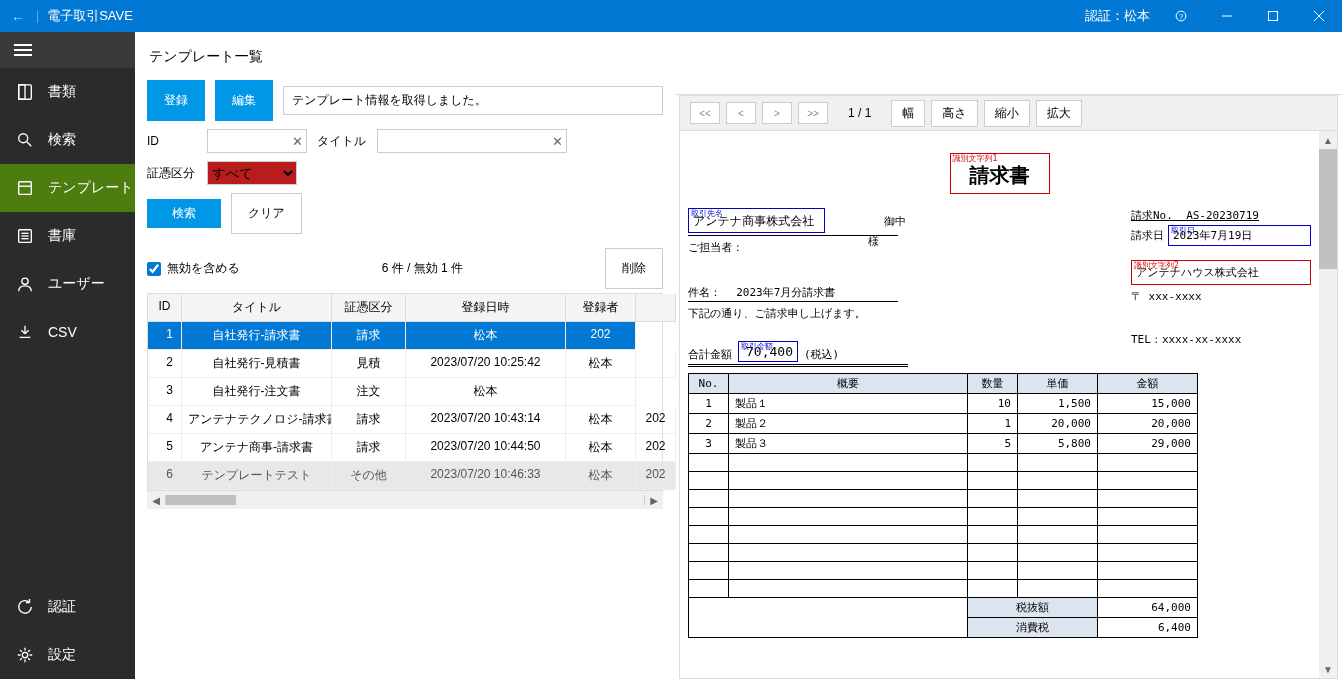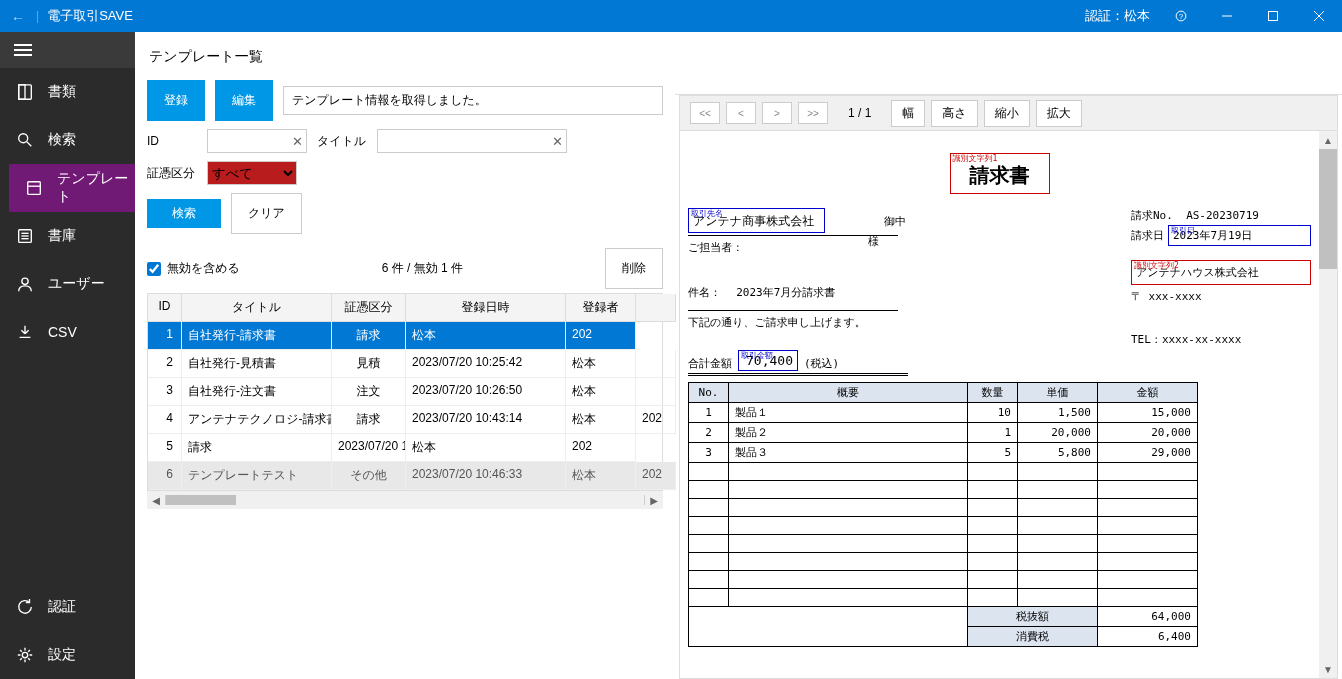--- a/index.html
+++ b/index.html
@@ -15,21 +15,21 @@
 .winbtn { width: 46px; height: 32px; display: flex; align-items: center; justify-content: center; cursor: pointer; }
 .winbtn svg { width: 12px; height: 12px; }
 
 
 .app { display: flex; height: calc(679px - 32px); }
 .sidebar { width: 135px; background: #2b2b2b; color: #fff; display: flex; flex-direction: column; }
 .sidebar-top { height: 36px; display: flex; align-items: center; justify-content: flex-start; padding-left: 14px; background: #3a3a3a; }
 .hamburger { display: flex; flex-direction: column; gap: 3px; }
 .hamburger span { width: 18px; height: 2px; background: #fff; }
 .side-item { display: flex; align-items: center; height: 48px; padding-left: 16px; gap: 14px; cursor: pointer; font-size: 14px; }
-.side-item.active { background: #701a75; margin-left: 9px; }
+.side-item.active { background: #4d7c0f; }
 .side-spacer { flex: 1; }
 .side-icon { width: 18px; display: flex; align-items: center; justify-content: center; }
 .side-icon svg { width: 18px; height: 18px; stroke: #fff; fill: none; stroke-width: 1.5; }
 
 .main { flex: 1; display: flex; position: relative; }
 .left-pane { width: 540px; padding: 12px 12px 0 12px; display: flex; flex-direction: column; }
 .right-pane { flex: 1; border-top: 1px solid #ddd; display: flex; flex-direction: column; margin-top: 62px; padding: 0 4px; }
 
 h1.page-title { font-size: 14px; font-weight: normal; margin: 4px 0 14px 2px; }
 
@@ -48,21 +48,21 @@
 
 .status-box { flex: 1; border: 1px solid #ccc; padding: 5px 8px; font-size: 12px; }
 
 .list-header { display: flex; align-items: center; justify-content: space-between; margin: 6px 0 4px 0; }
 .list-header label { display: flex; align-items: center; gap: 6px; }
 .list-header input[type=checkbox] { width: 14px; height: 14px; accent-color: #0078d4; }
 
 .grid { border: 1px solid #ddd; }
 .grid-head, .grid-row { display: grid; grid-template-columns: 34px 150px 74px 160px 70px 40px; }
 .grid-head > div { background: #f4f4f4; border-right: 1px solid #ddd; border-bottom: 1px solid #ddd; padding: 5px 4px; text-align: center; font-size: 12px; }
-.grid-row > div { border-right: 1px solid #eee; border-bottom: 1px solid #eee; padding: 5px 6px; font-size: 12px; white-space: nowrap; overflow: hidden; }
+.grid-row > div { border-right: 1px solid #eee; border-bottom: 1px solid #eee; padding: 5px 6px; font-size: 12px; white-space: nowrap; overflow: hidden; text-align: center; }
 .grid-row > div:first-child { text-align: right; padding-right: 8px; }
 .grid-row > div:nth-child(3) { text-align: center; }
 .grid-row.selected > div { background: #0078d4; color: #fff; }
 .grid-row.disabled > div { background: #e8e8e8; color: #555; }
 
 .hscroll { height: 18px; background: #f0f0f0; display: flex; align-items: center; }
 .hscroll .arrow { width: 18px; height: 18px; display: flex; align-items: center; justify-content: center; color: #666; font-size: 10px; cursor: pointer; }
 .hscroll .track { flex: 1; height: 10px; border-left: 1px solid #ccc; border-right: 1px solid #ccc; position: relative; }
 .hscroll .thumb { position: absolute; left: 0; width: 70px; height: 10px; background: #c0c0c0; }
 
@@ -277,34 +277,34 @@
               <div>自社発行-見積書</div>
               <div>見積</div>
               <div>2023/07/20 10:25:42</div>
               <div>松本</div>
               <div></div>
             </div>
             <div class="grid-row">
               <div>3</div>
               <div>自社発行-注文書</div>
               <div>注文</div>
-              <div>2023/07/20 10:26:50</div>
               <div>松本</div>
               <div></div>
             </div>
             <div class="grid-row">
               <div>4</div>
               <div>アンテナテクノロジ-請求書</div>
               <div>請求</div>
               <div>2023/07/20 10:43:14</div>
               <div>松本</div>
               <div>202</div>
             </div>
             <div class="grid-row">
               <div>5</div>
+              <div>アンテナ商事-請求書</div>
               <div>請求</div>
               <div>2023/07/20 10:44:50</div>
               <div>松本</div>
               <div>202</div>
             </div>
             <div class="grid-row disabled">
               <div>6</div>
               <div>テンプレートテスト</div>
               <div>その他</div>
               <div>2023/07/20 10:46:33</div>
@@ -353,39 +353,39 @@
                   <div style="border:1px solid #00c; padding:4px 10px 2px 4px; position:relative; min-width:130px;">
                     <span style="position:absolute; top:-1px; left:2px; font-size:8px; color:#00c;">取引先名</span>
                     <span style="font-size:12px;">アンテナ商事株式会社</span>
                   </div>
                 </div>
                 <div style="border-bottom:1px solid #000; margin-top:2px; width:210px;"></div>
                 <div style="font-size:11px; margin-top:4px;">ご担当者：</div>
                 <div style="position:absolute; left:196px; top:6px; font-size:11px;">御中</div>
                 <div style="position:absolute; left:180px; top:26px; font-size:11px;">様</div>
 
-                <div style="margin-top:30px; border-bottom:1px solid #000; width:210px; padding-bottom:10px;">
+                <div style="margin-top:30px; border-bottom:1px solid #000; width:210px; padding-bottom:1px;">
                   <span style="font-size:11px;">件名：</span>
                   <span style="font-size:11px; margin-left:8px;">2023年7月分請求書</span>
                 </div>
                 <div style="font-size:11px; margin-top:4px;">下記の通り、ご請求申し上げます。</div>
 
                 <div style="margin-top:20px; display:flex; align-items:flex-end; gap:6px;">
                   <span style="font-size:11px;">合計金額</span>
                   <div style="border:1px solid #00c; padding:2px 4px; position:relative; min-width:60px; text-align:right;">
                     <span style="position:absolute; top:-1px; left:2px; font-size:8px; color:#00c;">取引金額</span>
                     <span style="font-size:13px;">70,400</span>
                   </div>
                   <span style="font-size:11px;">(税込)</span>
                 </div>
                 <div style="border-bottom:3px double #000; width:220px; margin-top:2px;"></div>
               </div>
 
               <div style="width:180px;">
-                <div style="font-size:11px;"><span>請求No.</span>&nbsp;&nbsp;<span>AS-20230719</span></div>
+                <div style="font-size:11px;text-decoration:underline;"><span>請求No.</span>&nbsp;&nbsp;<span>AS-20230719</span></div>
                 <div style="display:flex; align-items:center; gap:4px; margin-top:2px;">
                   <span style="font-size:11px;">請求日</span>
                   <div style="border:1px solid #00c; padding:2px 4px; position:relative; flex:1;">
                     <span style="position:absolute; top:-1px; left:2px; font-size:8px; color:#00c;">取引日</span>
                     <span style="font-size:11px;">2023年7月19日</span>
                   </div>
                 </div>
                 <div style="border:1px solid #c00; padding:4px; position:relative; margin-top:14px;">
                   <span style="position:absolute; top:-1px; left:2px; font-size:8px; color:#c00;">識別文字列2</span>
                   <span style="font-size:11px;">アンテナハウス株式会社</span>

